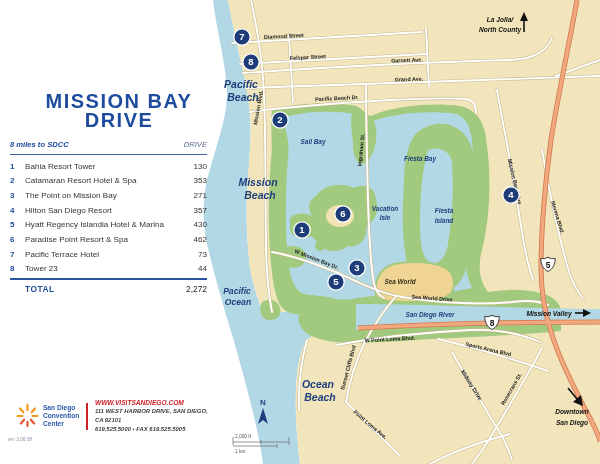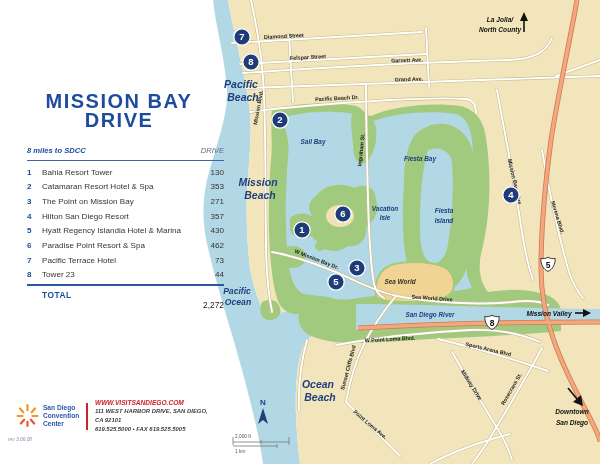--- a/index.html
+++ b/index.html
@@ -3,31 +3,31 @@
 <meta charset="utf-8">
 <style>
   html,body{margin:0;padding:0;background:#fff;font-family:"Liberation Sans",sans-serif;}
   #wrap{position:relative;width:600px;height:464px;overflow:hidden;background:#fff;}
   #mapsvg{position:absolute;left:0;top:0;}
 
   
   .panel{position:absolute;left:0;top:0;width:212px;height:464px;}
   .title{position:absolute;top:92px;left:12px;width:214px;text-align:center;color:#1d4b9d;
          font-weight:bold;font-size:20px;line-height:18.5px;letter-spacing:1.5px;}
-  .tbl{position:absolute;left:10px;top:146px;width:197px;margin-left:17px;}
+  .tbl{position:absolute;left:10px;top:140px;width:197px;}
   .thead{display:flex;justify-content:space-between;font-style:italic;font-size:7.6px;
          padding-bottom:5px;border-bottom:1.6px solid #44659f;}
   .dist{color:#1d4b9d;font-weight:bold;}
   .rooms-h{color:#5b6b86;}
   .rows{margin-top:4px;}
   .trow{display:flex;height:14.65px;align-items:center;font-size:8.1px;color:#38332e;}
   .trow .n{width:15px;color:#1d4b9d;font-weight:bold;}
   .trow .name{flex:1;}
   .trow .val{text-align:right;}
-  .totrow{border-top:2px solid #2a56a0;margin-top:2px;padding-top:4px;display:flex;font-size:8.4px;flex-direction:column;}
+  .totrow{border-top:2px solid #2a56a0;margin-top:2px;padding-top:4px;display:flex;font-size:8.4px;}
   .tot-label{margin-left:15px;color:#1d4b9d;font-weight:bold;letter-spacing:.5px;}
   .tot-val{margin-left:auto;color:#221f1c;font-weight:normal;text-align:right;}
   .logo{position:absolute;left:15px;top:398px;display:flex;align-items:center;}
   .org{color:#2b57a8;font-size:6.6px;font-weight:bold;line-height:7.8px;margin-left:3px;}
   .vdiv{width:2px;background:#cc2127;height:27px;margin:0 7px;}
   .contact{font-size:5.9px;line-height:9px;color:#3c3c3c;font-weight:bold;font-style:italic;}
   .web{color:#cc2127;font-size:6.6px;}
   .rev{position:absolute;left:8px;top:437px;font-size:4.8px;color:#8b93a6;font-style:italic;}
 
   

